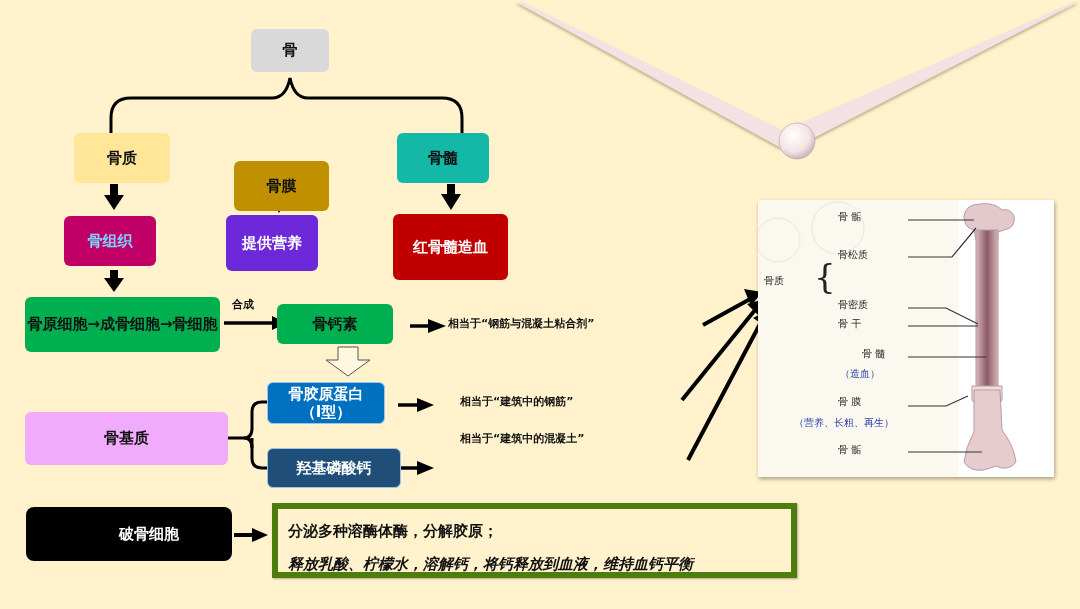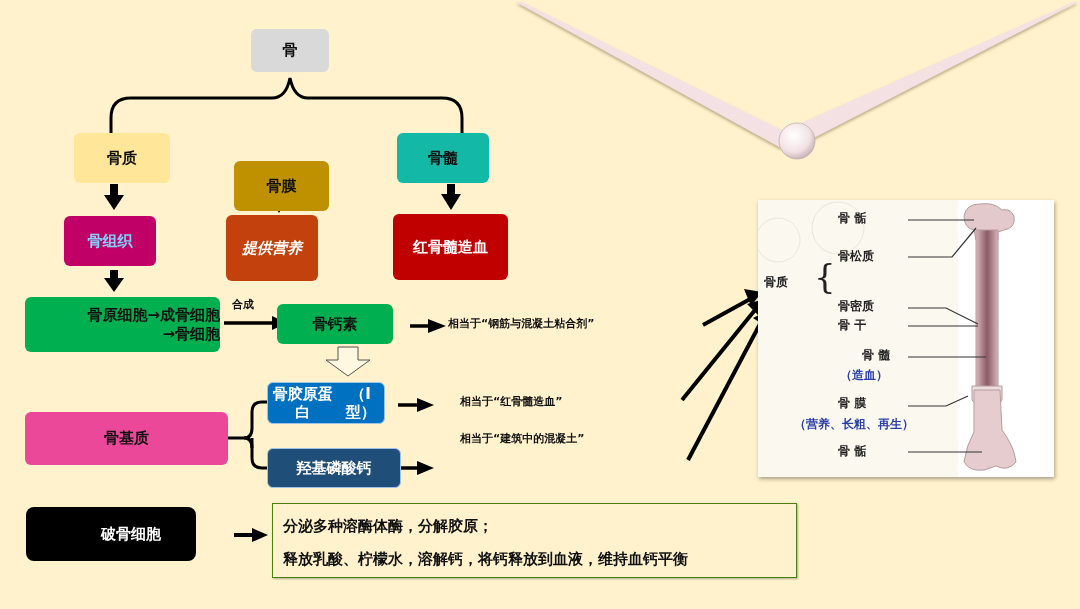--- a/index.html
+++ b/index.html
@@ -1,23 +1,23 @@
 <!DOCTYPE html>
 <html><head>
 <meta charset="utf-8">
 <style>
   html,body{margin:0;padding:0;}
   body{width:1080px;height:609px;background:#fff2cc;position:relative;overflow:hidden;font-family:"DejaVu Sans","Liberation Sans",sans-serif;}
   .box{position:absolute;display:flex;align-items:center;justify-content:center;text-align:center;border-radius:6px;font-weight:bold;font-size:15px;line-height:19px;box-sizing:border-box;}
   .txt{position:absolute;font-weight:bold;font-size:11px;color:#111;white-space:nowrap;}
   svg.overlay{position:absolute;left:0;top:0;width:1080px;height:609px;pointer-events:none;}
   .bone{position:absolute;left:758px;top:200px;width:296px;height:277px;background:#fbf8f0;box-shadow:1px 2px 4px rgba(0,0,0,0.35);}
-  .blabel{position:absolute;font-size:12px;font-weight:bold;color:#222;white-space:nowrap;font-family:"DejaVu Serif","Liberation Serif",serif;}
+  .blabel{position:absolute;font-size:10px;font-weight:normal;color:#222;white-space:nowrap;font-family:"DejaVu Serif","Liberation Serif",serif;}
   .blue{color:#2b3fa8;}
-  .note{position:absolute;left:272px;top:503px;width:525px;height:75px;border:1px solid #4d7c0f;background:#fff2cc;box-sizing:border-box;box-shadow:1px 1px 2px rgba(0,0,0,0.3);}
+  .note{position:absolute;left:272px;top:503px;width:525px;height:75px;border:6px solid #4d7c0f;background:#fff2cc;box-sizing:border-box;box-shadow:1px 1px 2px rgba(0,0,0,0.3);}
   .note div{position:absolute;left:10px;font-weight:bold;font-size:15px;color:#111;white-space:nowrap;}
 </style>
 </head>
 <body>
 
 <svg class="overlay" viewBox="0 0 1080 609">
   <defs>
     <filter id="sh" x="-10%" y="-10%" width="120%" height="130%">
         <feDropShadow dx="0" dy="2" stdDeviation="1.5" flood-color="#8a7a55" flood-opacity="0.6"></feDropShadow>
       </filter>
@@ -79,47 +79,47 @@
     <polygon points="753,318 768,310 768,328" fill="#000"></polygon>
 </svg>
 
 <div class="box" style="left:251px;top:29px;width:78px;height:43px;background:#d9d9d9;color:#111;">骨</div>
 
 <div class="box" style="left:74px;top:133px;width:96px;height:50px;background:#ffe699;color:#111;">骨质</div>
 <div class="box" style="left:234px;top:133px;width:95px;height:50px;background:#bf9000;color:#111;margin-top:28px;">骨膜</div>
 <div class="box" style="left:397px;top:133px;width:92px;height:50px;background:#14b8a6;color:#111;">骨髓</div>
 
 <div class="box" style="left:64px;top:216px;width:92px;height:50px;background:#c00066;color:#7dd3fc;">骨组织</div>
-<div class="box" style="left:226px;top:215px;width:92px;height:66px;background:#c2410c;color:#fff;font-style:italic;">提供营养</div>
+<div class="box" style="left:226px;top:215px;width:92px;height:56px;background:#6d28d9;color:#fff;">提供营养</div>
 <div class="box" style="left:393px;top:214px;width:115px;height:66px;background:#c00000;color:#fff;">红骨髓造血</div>
 
-<div class="box" style="left:25px;top:297px;width:195px;height:55px;background:#00b050;color:#111;flex-direction:column;align-items:flex-end;">
+<div class="box" style="left:25px;top:297px;width:195px;height:55px;background:#00b050;color:#111;flex-direction:row;">
   <span>骨原细胞→成骨细胞</span>
   <span>→骨细胞</span>
 </div>
 <div class="txt" style="left:232px;top:297px;">合成</div>
 
 <div class="box" style="left:277px;top:304px;width:116px;height:40px;background:#00b050;color:#111;">骨钙素</div>
 <div class="txt" style="left:448px;top:316px;">相当于“钢筋与混凝土粘合剂”</div>
 
-<div class="box" style="left:25px;top:412px;width:203px;height:53px;background:#ec4899;color:#111;">骨基质</div>
+<div class="box" style="left:25px;top:412px;width:203px;height:53px;background:#f0abfc;color:#111;">骨基质</div>
 
-<div class="box" style="left:267px;top:382px;width:118px;height:42px;background:#0070c0;color:#fff;line-height:18px;border:1px solid #9dc3e6;">
+<div class="box" style="left:267px;top:382px;width:118px;height:42px;background:#0070c0;color:#fff;flex-direction:column;line-height:18px;border:1px solid #9dc3e6;">
   <span>骨胶原蛋白</span>
   <span>（I型）</span>
 </div>
-<div class="txt" style="left:460px;top:394px;">相当于“红骨髓造血”</div>
+<div class="txt" style="left:460px;top:394px;">相当于“建筑中的钢筋”</div>
 
 <div class="box" style="left:267px;top:448px;width:134px;height:40px;background:#1f4e79;color:#fff;border:1px solid #9dc3e6;">羟基磷酸钙</div>
 <div class="txt" style="left:460px;top:431px;">相当于“建筑中的混凝土”</div>
 
-<div class="box" style="left:26px;top:507px;width:170px;height:54px;background:#000;color:#fff;border-radius:8px;padding-left:40px;">破骨细胞</div>
+<div class="box" style="left:26px;top:507px;width:206px;height:54px;background:#000;color:#fff;border-radius:8px;padding-left:40px;">破骨细胞</div>
 <div class="note">
   <div style="top:13px;">分泌多种溶酶体酶，分解胶原；</div>
-  <div style="top:46px;">释放乳酸、柠檬水，溶解钙，将钙释放到血液，维持血钙平衡</div>
+  <div style="top:46px;font-style:italic;">释放乳酸、柠檬水，溶解钙，将钙释放到血液，维持血钙平衡</div>
 </div>
 
 <div class="bone">
   <svg width="296" height="277" viewBox="0 0 296 277">
     <defs>
       <linearGradient id="shaft" x1="0" x2="1">
           <stop offset="0" stop-color="#d9b8bd"></stop>
           <stop offset="0.5" stop-color="#8c5a66"></stop>
           <stop offset="1" stop-color="#d7b5ba"></stop>
         </linearGradient>

